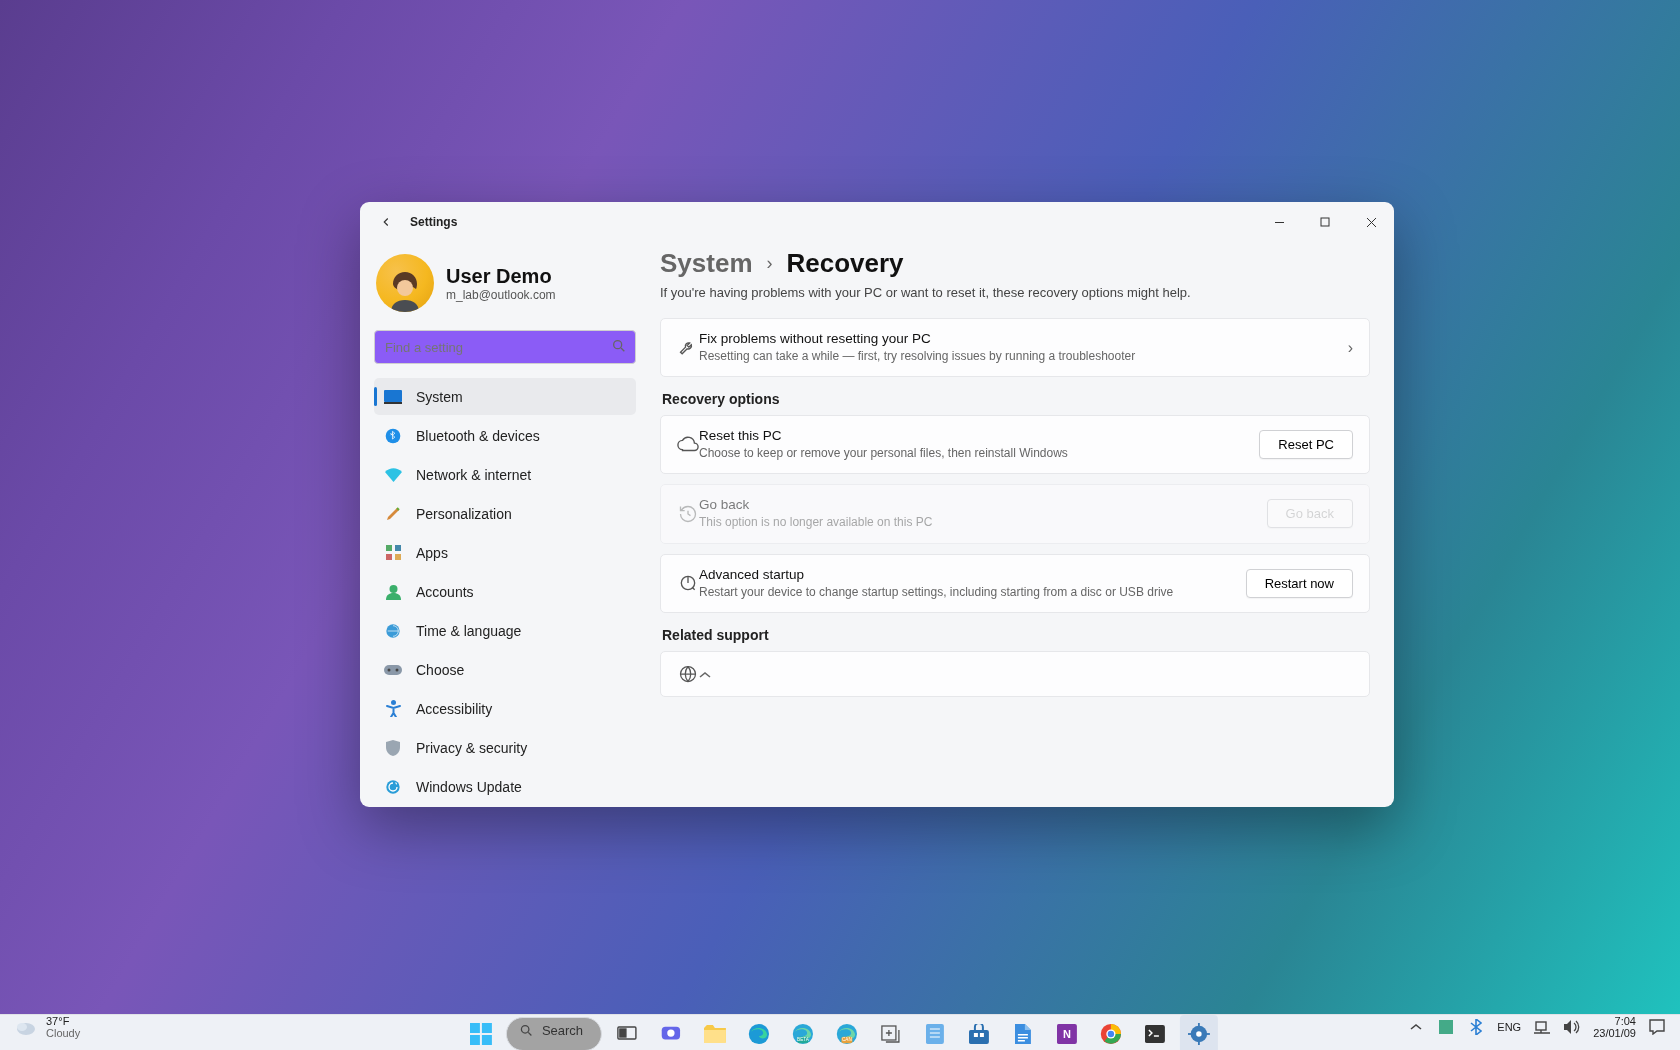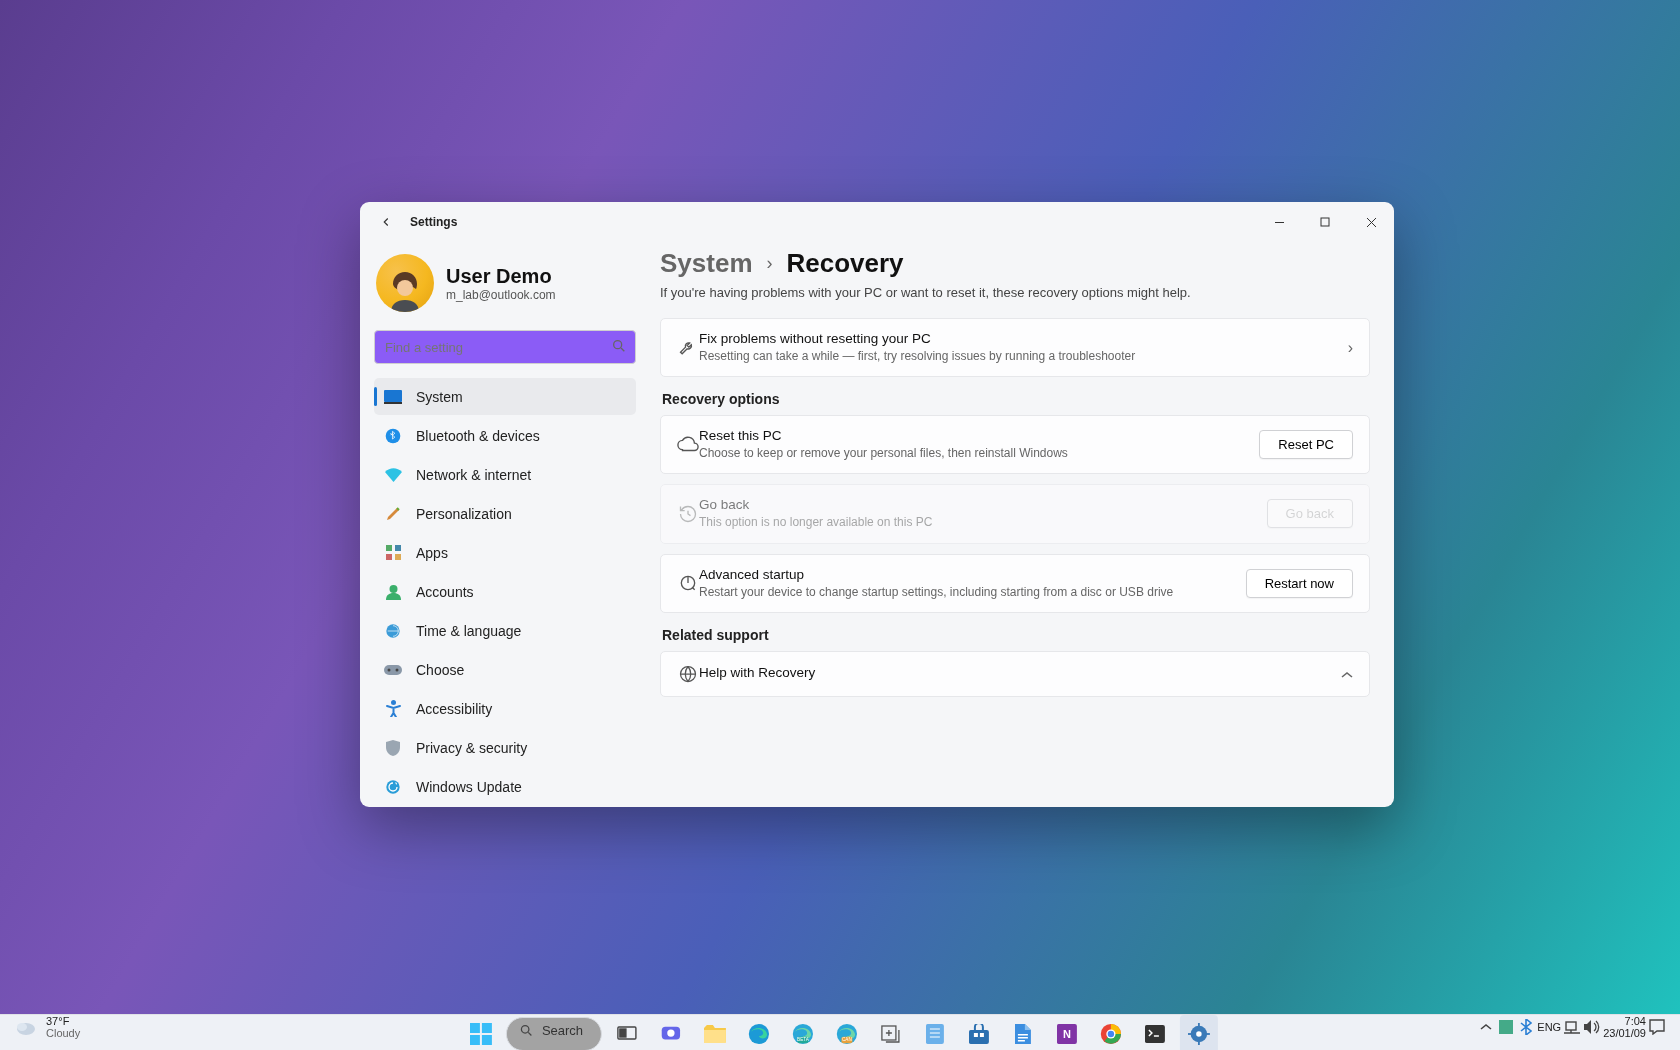--- a/index.html
+++ b/index.html
@@ -72,21 +72,21 @@
 .taskbar{position:absolute;left:0;right:0;bottom:0;height:36px;background:#eef1f6;
   border-top:1px solid rgba(0,0,0,.06);display:flex;align-items:flex-start;}
 .weather{display:flex;align-items:center;gap:8px;padding-left:14px;}
 .weather .wtxt{line-height:1.1;}
 .weather .t{font-size:11px;color:#222;}
 .weather .c{font-size:11px;color:#666;}
 .center-tray{position:absolute;left:50%;transform:translateX(-50%);display:flex;align-items:center;gap:6px;}
 .tb-icon{width:38px;height:38px;border-radius:4px;display:flex;align-items:center;justify-content:center;}
 .tb-icon.active{background:#dde4ef;}
 .search-pill{height:34px;background:#a3a3a3;border:1px solid #d8dbe0;border-radius:17px;display:flex;align-items:center;gap:8px;padding:0 18px 8px 12px;font-size:13px;color:#333;}
-.systray{margin-left:auto;display:flex;align-items:center;gap:2px;padding-right:14px;}
+.systray{margin-left:auto;display:flex;align-items:center;gap:12px;padding-right:14px;}
 .clock{text-align:right;line-height:1.1;}
 .clock div{font-size:11px;color:#222;}
 .st-ic{width:18px;height:18px;display:flex;align-items:center;justify-content:center;}
 </style>
 </head>
 <body>
 
 <div class="window">
   <div class="titlebar">
     <div class="back-btn">
@@ -310,23 +310,20 @@
 
       <div class="section-h">Related support</div>
 
       <div class="card">
         <span class="ic">
             <svg width="20" height="20" viewBox="0 0 24 24" fill="none" stroke="#555" stroke-width="1.5">
               <circle cx="12" cy="12" r="9"></circle>
               <path d="M3 12h18M12 3a14 14 0 010 18M12 3a14 14 0 000 18"></path>
             </svg>
           </span>
-        <div class="card-body">
-          <div class="card-title">Help with Recovery</div>
-        </div>
         <span class="chev"><svg width="12" height="8" viewBox="0 0 12 8" fill="none" stroke="#666" stroke-width="1.6">
               <path d="M1 6l5-4 5 4"></path>
             </svg></span>
       </div>
     </div>
   </div>
 </div>
 
 <div class="taskbar">
   <div class="weather">

